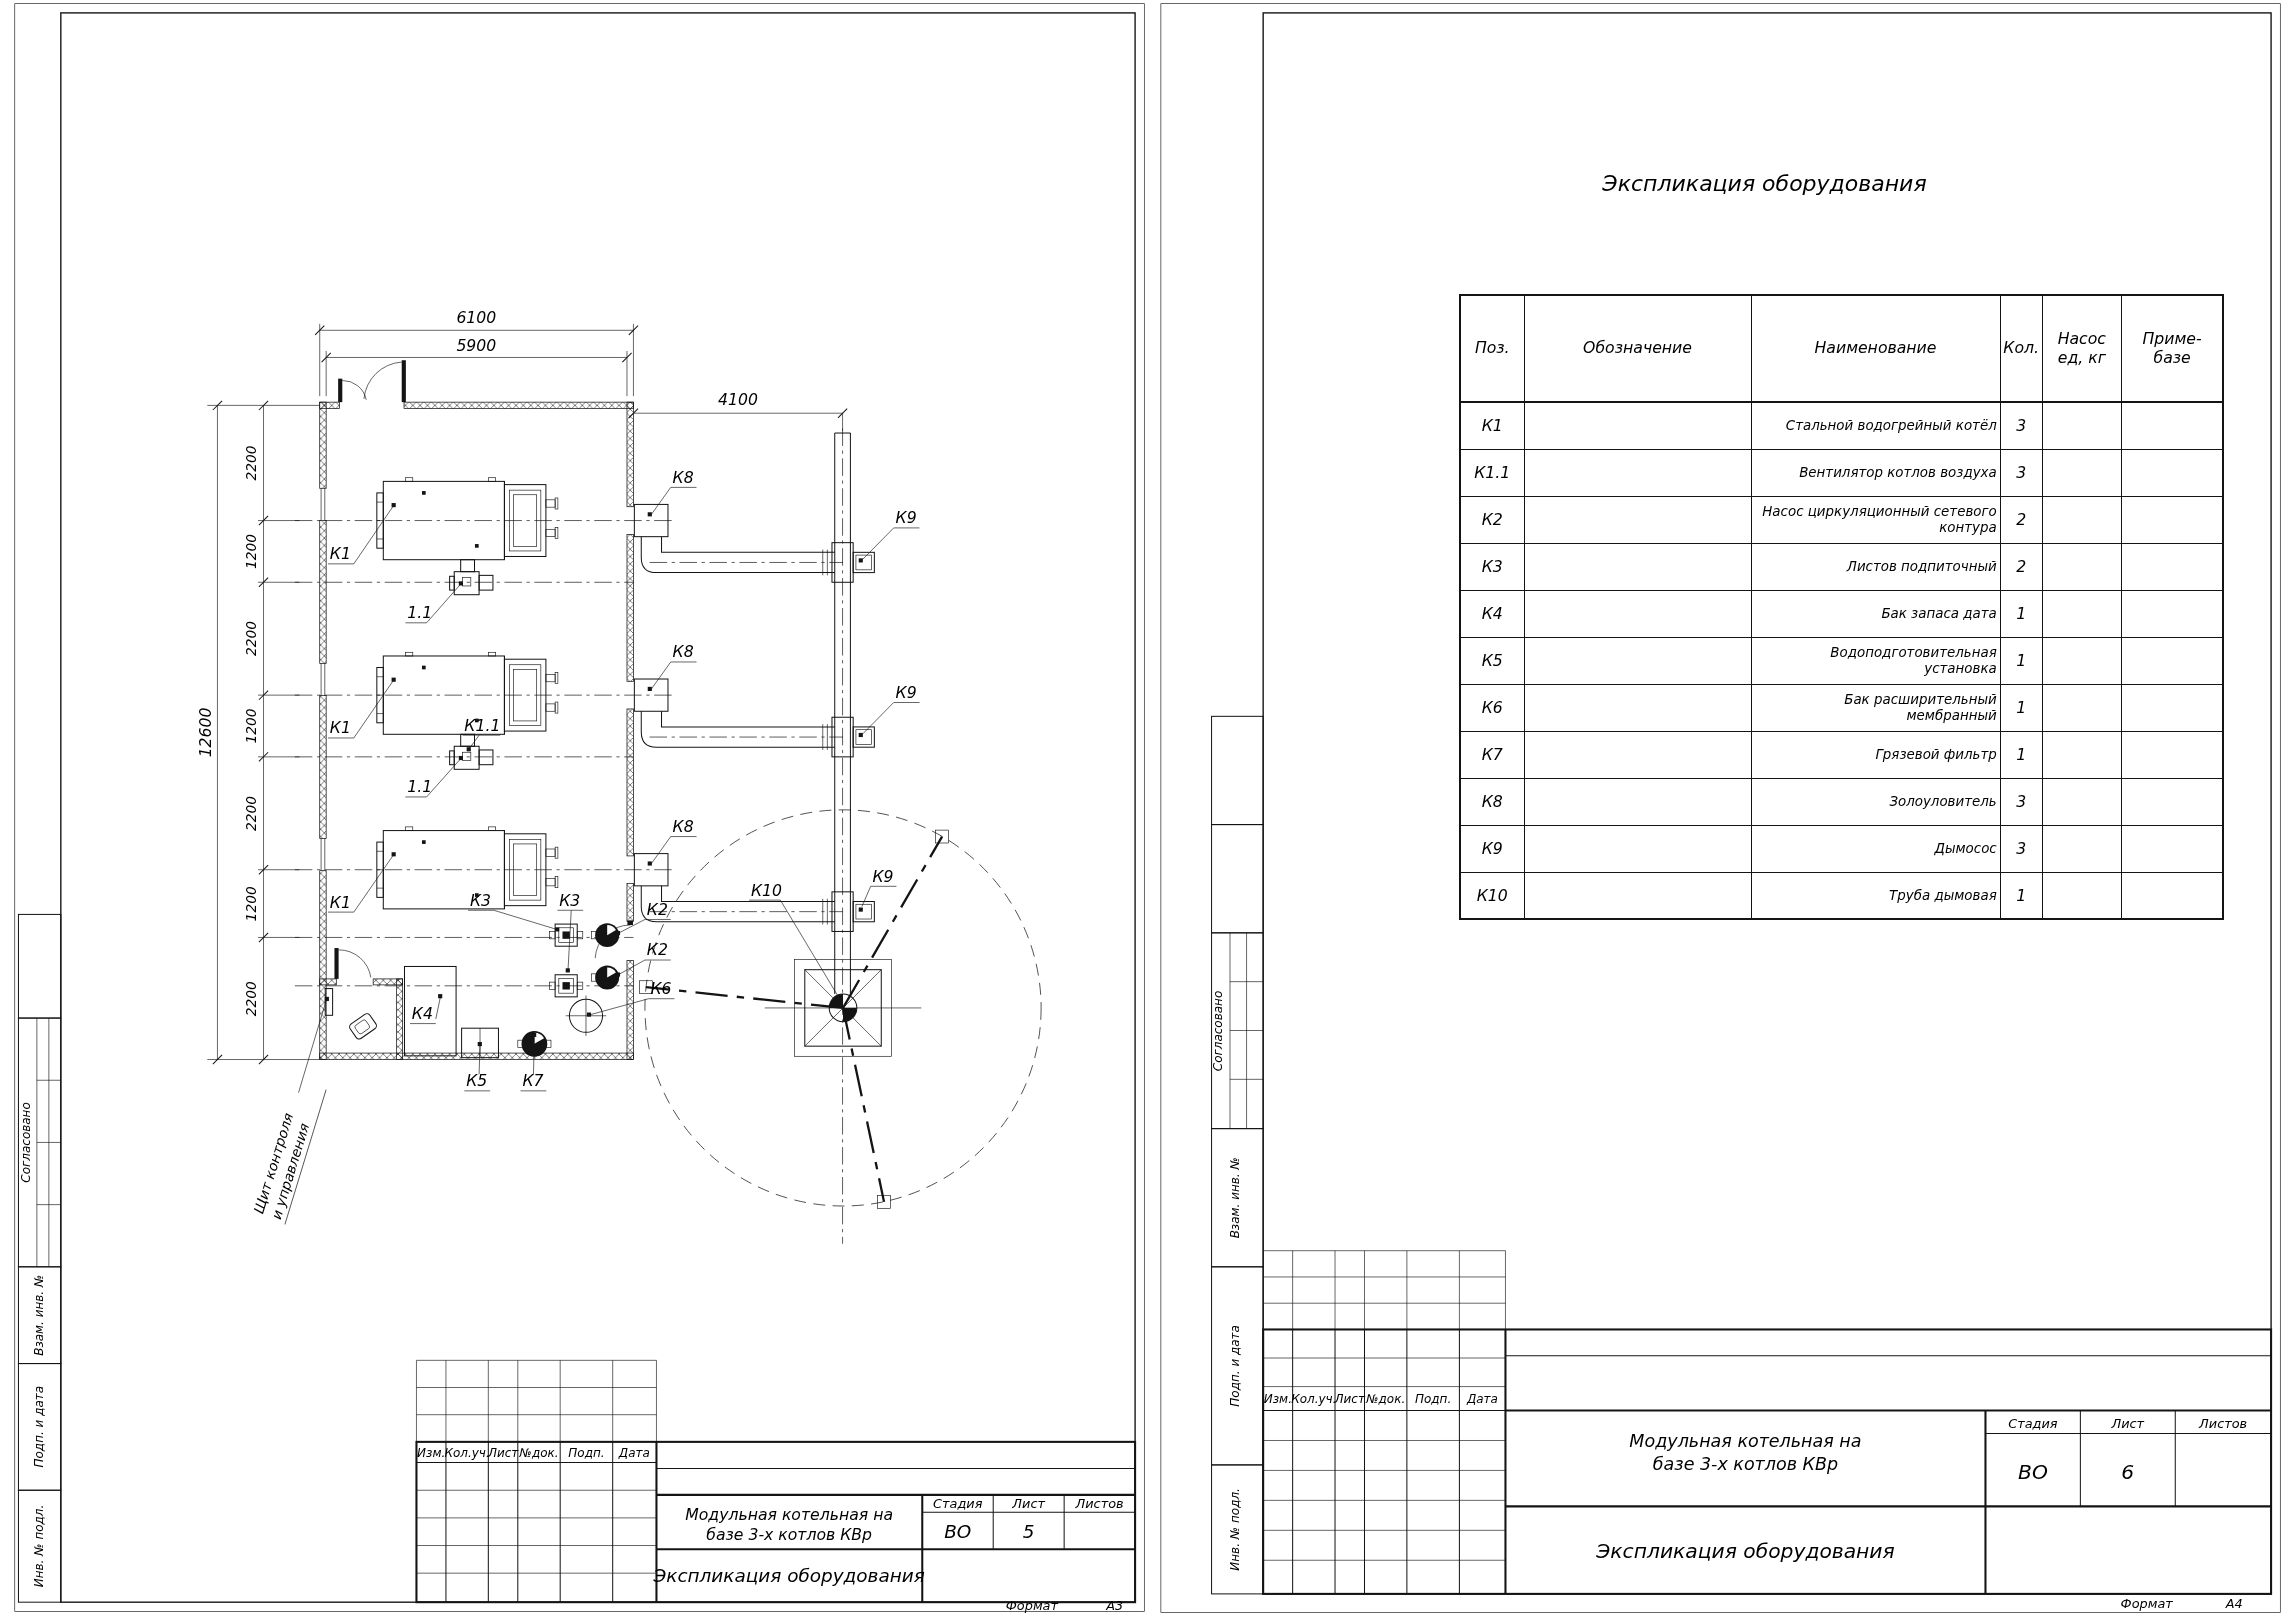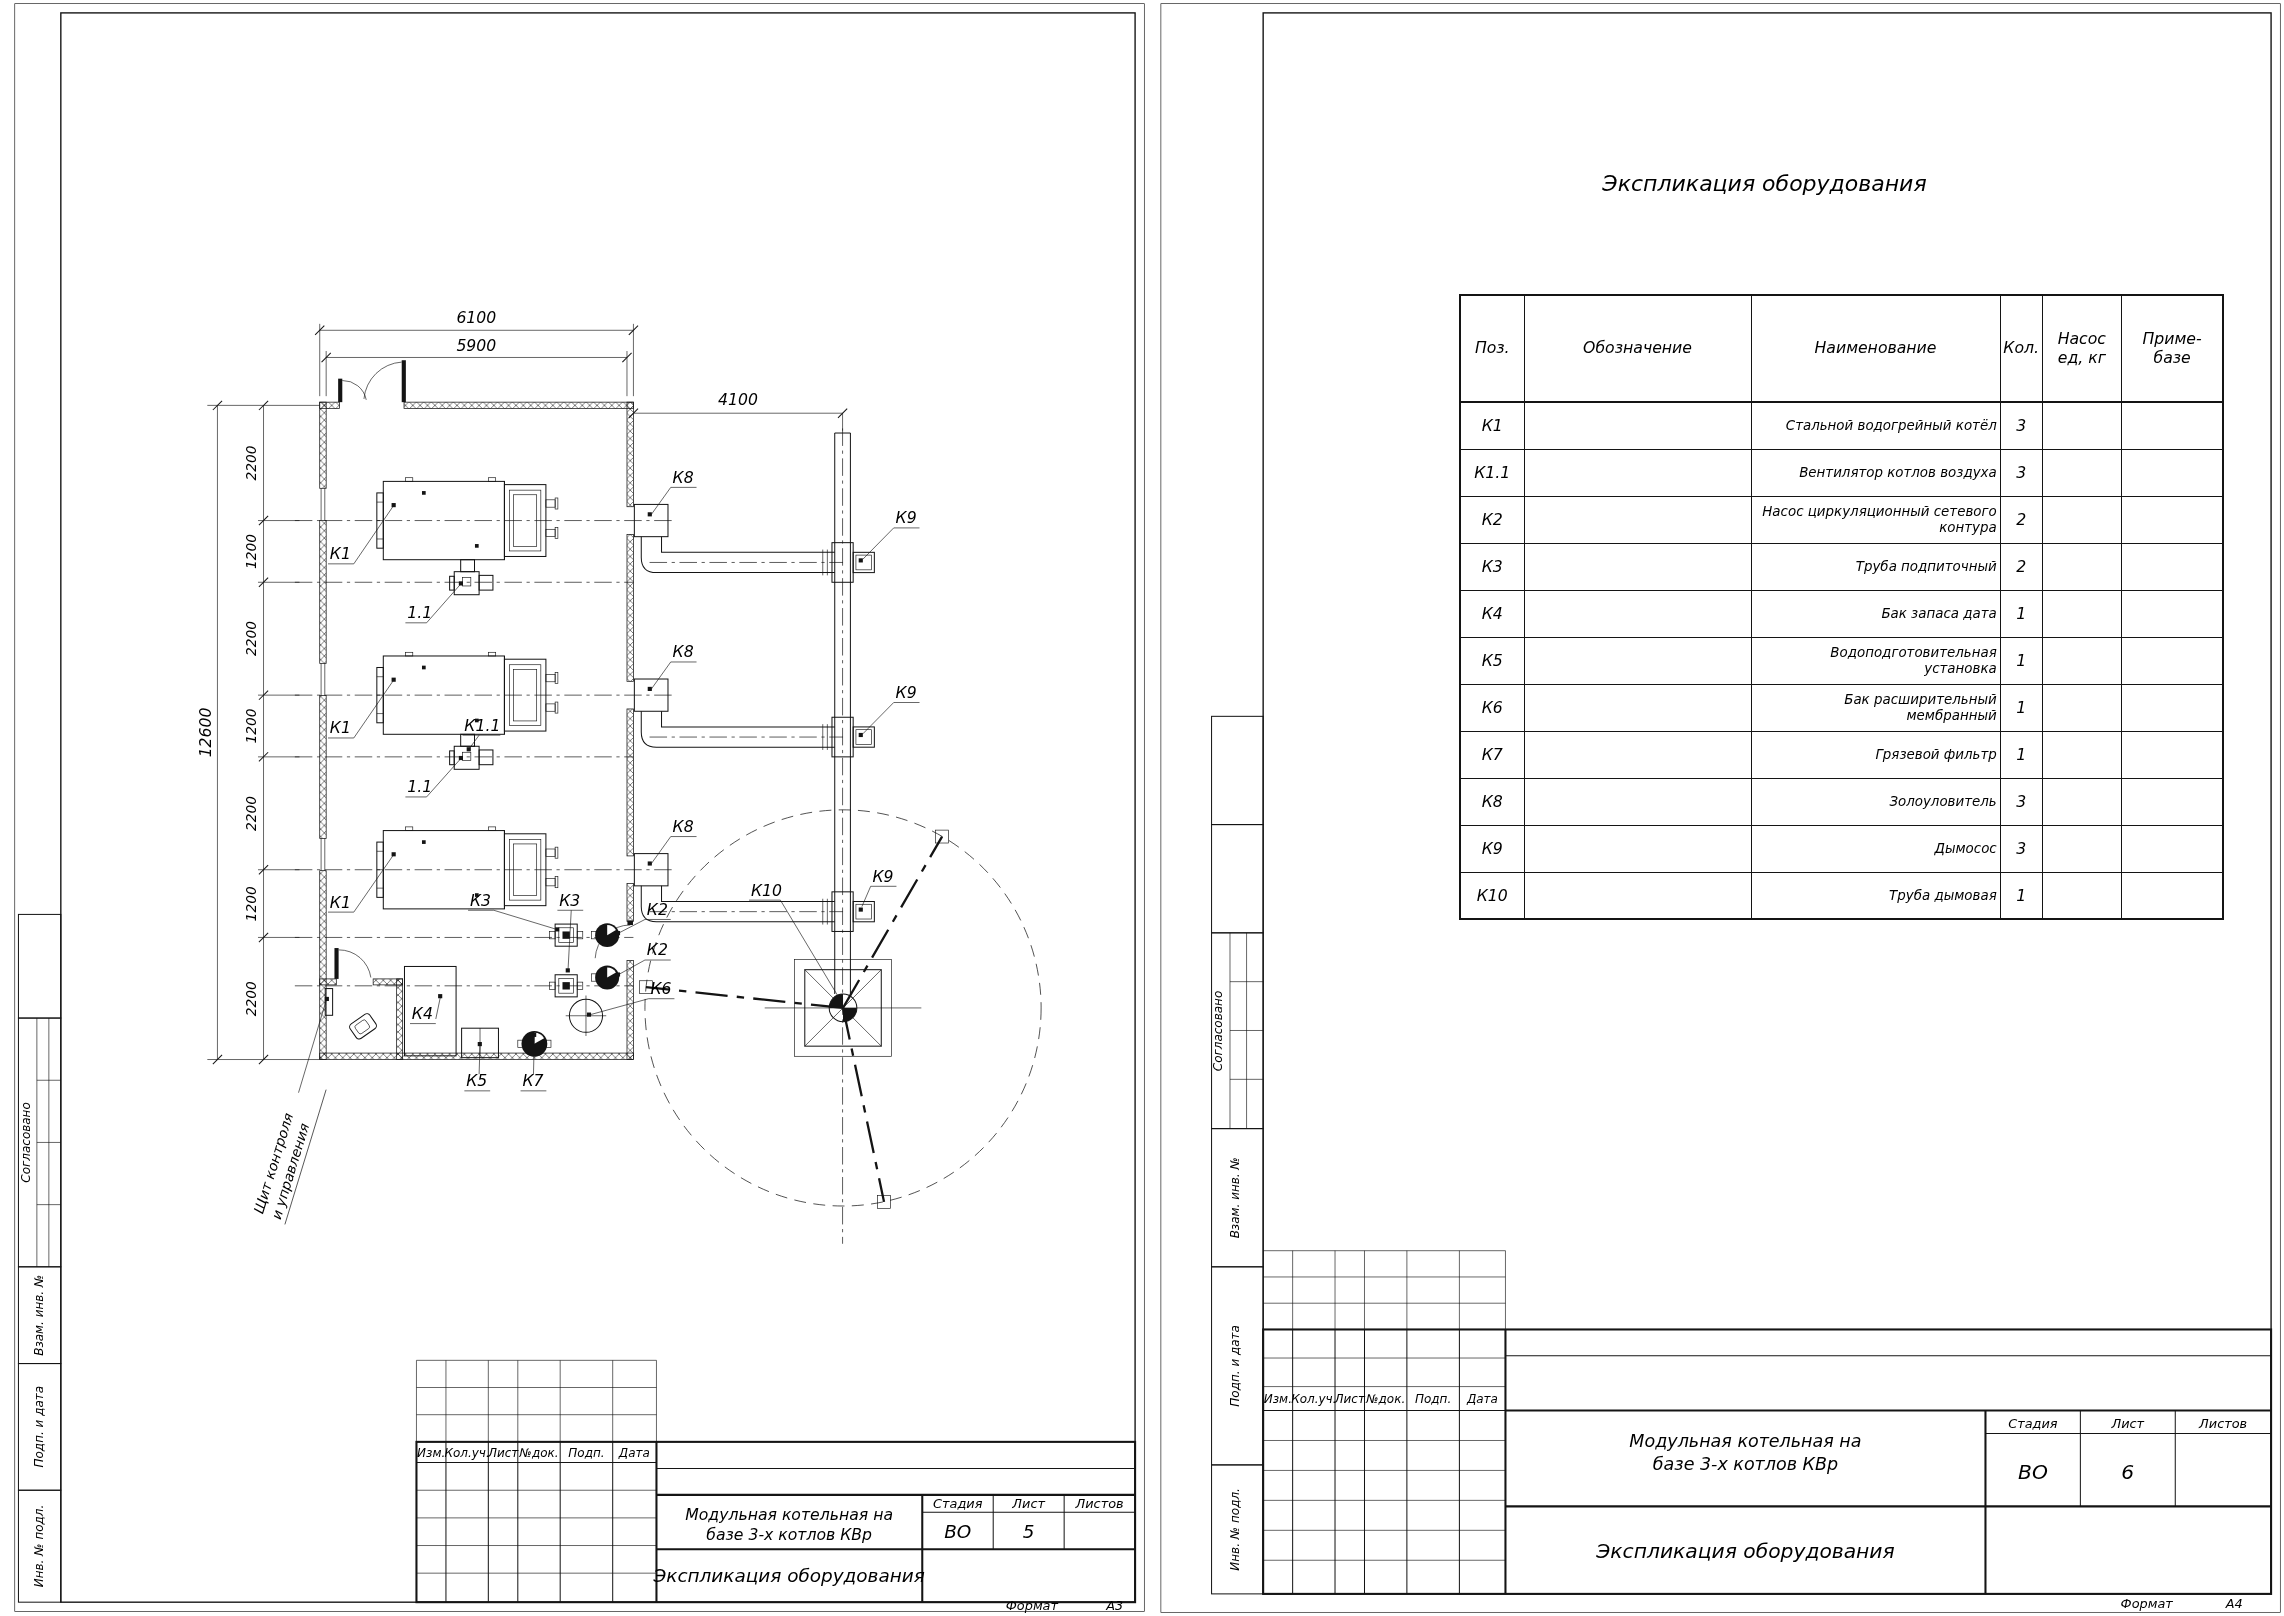--- a/index.html
+++ b/index.html
@@ -545,21 +545,21 @@
         <td></td>
         <td>Насос циркуляционный сетевого контура</td>
         <td>2</td>
         <td></td>
         <td></td>
       </tr>
 
       <tr>
         <td>К3</td>
         <td></td>
-        <td>Труба подпиточный</td>
+        <td>Листов подпиточный</td>
         <td>2</td>
         <td></td>
         <td></td>
       </tr>
 
       <tr>
         <td>К4</td>
         <td></td>
         <td>Бак запаса дата</td>
         <td>1</td>

